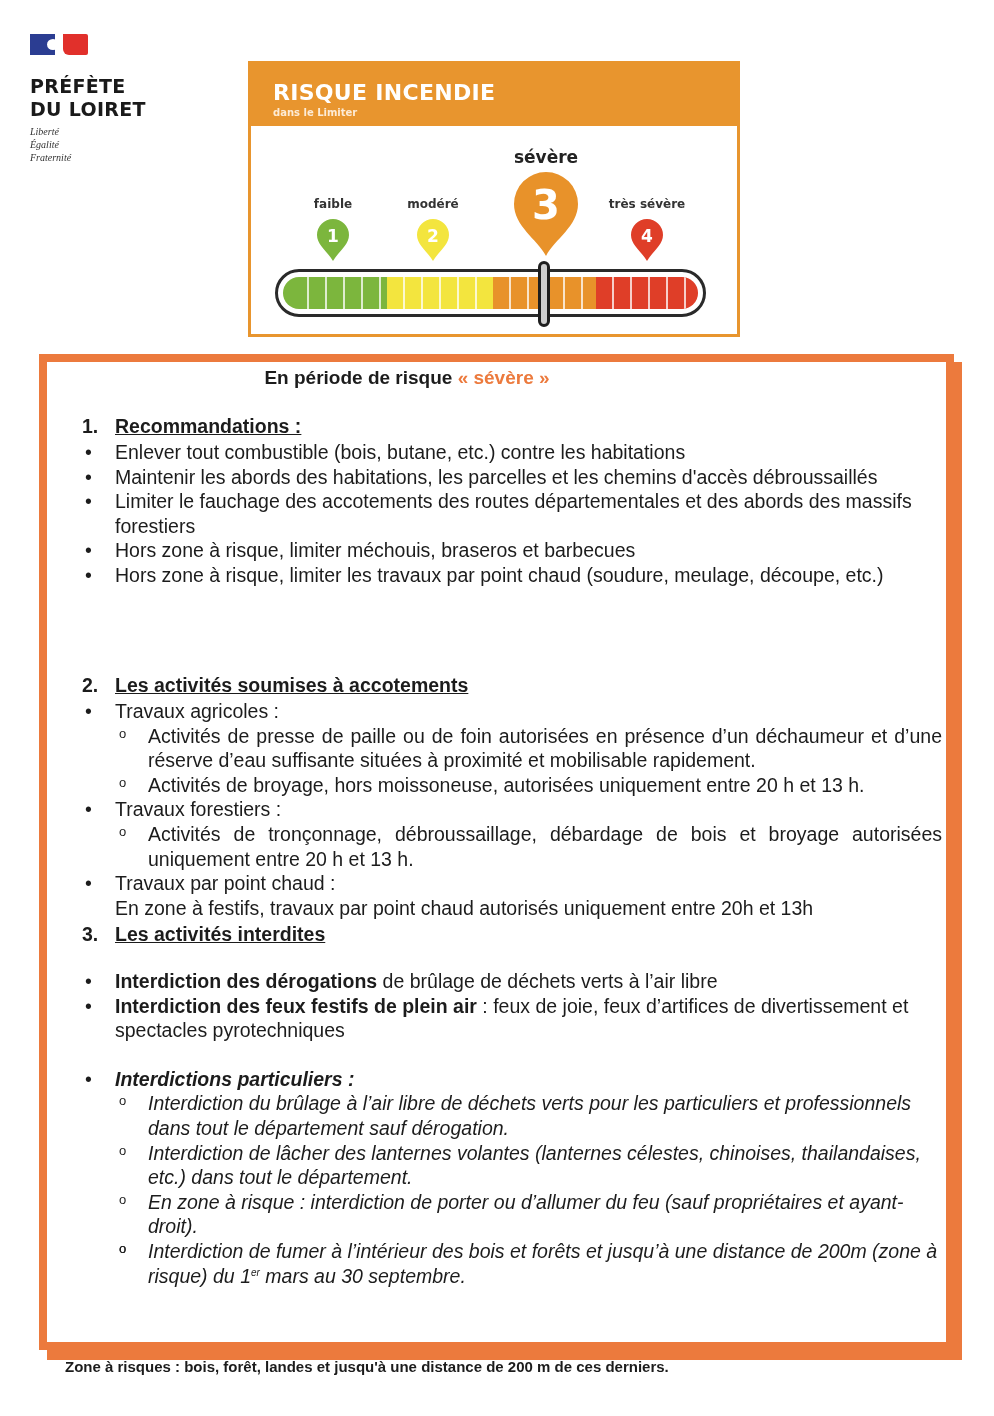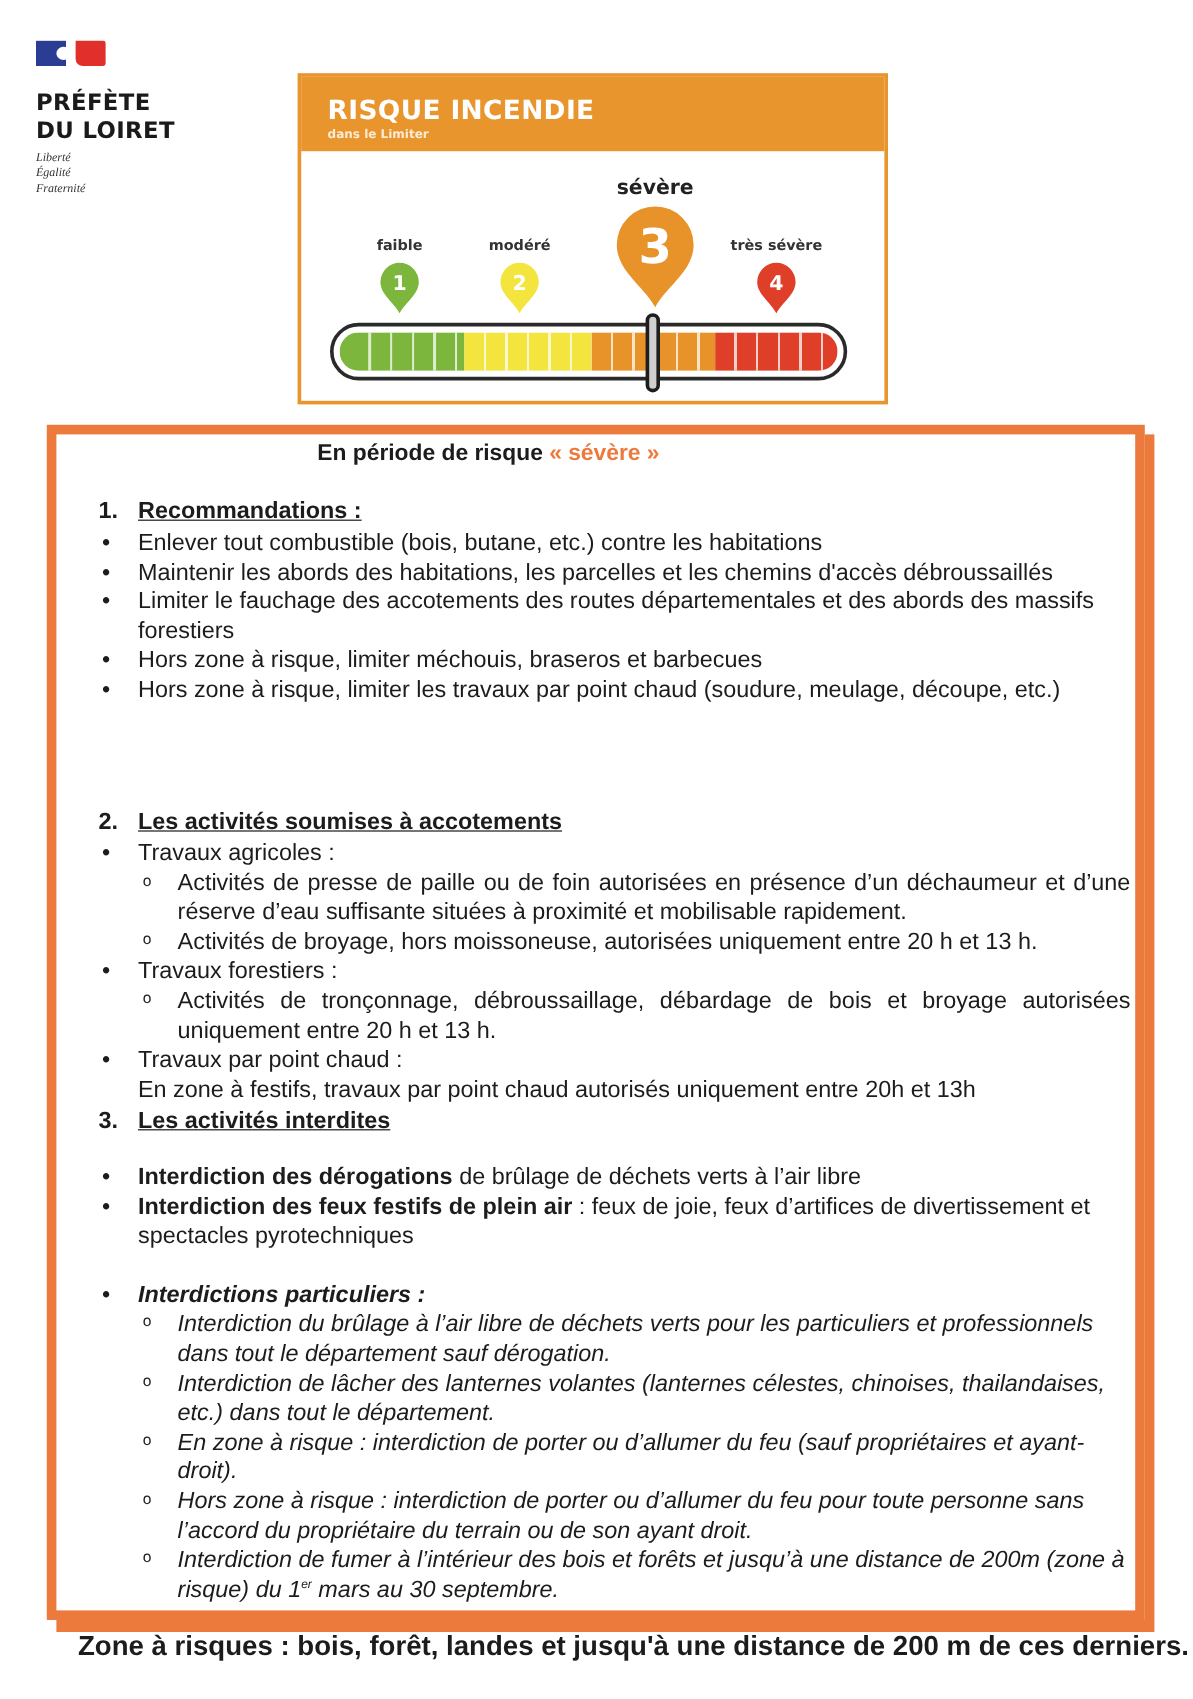--- a/index.html
+++ b/index.html
@@ -50,21 +50,21 @@
 
   .blist { position:absolute; left:82px; width:860px; }
   .item { position:relative; padding-left:33px; line-height:24.6px; }
   .item .b { position:absolute; left:3px; top:0; }
   .sub { position:relative; padding-left:66px; line-height:24.6px; }
   .sub .o { position:absolute; left:37px; top:-2px; font-size:13px; }
   .just { text-align:justify; text-align-last:auto; }
   .it { font-style:italic; }
   sup { font-size:10px; line-height:0; }
 
-  .footer { position:absolute; left:65px; top:1358px; font-weight:bold; font-size:23px; color:#1c1c1c; }
+  .footer { position:absolute; left:65px; top:1358px; font-weight:bold; font-size:15px; color:#1c1c1c; }
 </style>
 </head>
 <body>
 
 <div class="logo">
   <div class="flag">
     <div class="blue"></div>
       <div class="gap"></div>
       <div class="red"></div>
   </div>
@@ -163,18 +163,18 @@
     <span class="num">3.</span><span class="txt">Les activités interdites</span>
   </div>
   <div class="blist" style="top:969px;">
     <div class="item"><span class="b">•</span><b>Interdiction des dérogations</b><span> de brûlage de déchets verts à l’air libre</span></div>
     <div class="item"><span class="b">•</span><b>Interdiction des feux festifs de plein air</b><span> : feux de joie, feux d’artifices de divertissement et spectacles pyrotechniques</span></div>
     <div style="height:24px;"></div>
     <div class="item it"><span class="b" style="font-style:normal;">•</span><b>Interdictions particuliers :</b></div>
     <div class="sub it"><span class="o" style="font-style:normal;">o</span><span>Interdiction du brûlage à l’air libre de déchets verts pour les particuliers et professionnels dans tout le département sauf dérogation.</span></div>
     <div class="sub it"><span class="o" style="font-style:normal;">o</span><span>Interdiction de lâcher des lanternes volantes (lanternes célestes, chinoises, thailandaises, etc.) dans tout le département.</span></div>
     <div class="sub it"><span class="o" style="font-style:normal;">o</span><span>En zone à risque : interdiction de porter ou d’allumer du feu (sauf propriétaires et ayant-droit).</span></div>
-    <div class="sub it"><span class="o" style="font-style:normal;">o</span><span>Hors zone à risque : interdiction de porter ou d’allumer du feu pour toute personne sans l’accord du propriétaire du terrain ou de son ayant droit.</span></div>
+    <div class="sub it"><span class="o" style="font-style:normal;">o</span></div>
     <div class="sub it"><span class="o" style="font-style:normal;">o</span><span>Interdiction de fumer à l’intérieur des bois et forêts et jusqu’à une distance de 200m (zone à risque) du 1</span><sup>er</sup><span> mars au 30 septembre.</span></div>
   </div>
 </div>
 
 <div class="footer">Zone à risques : bois, forêt, landes et jusqu'à une distance de 200 m de ces derniers.</div>
 
 </body></html>

